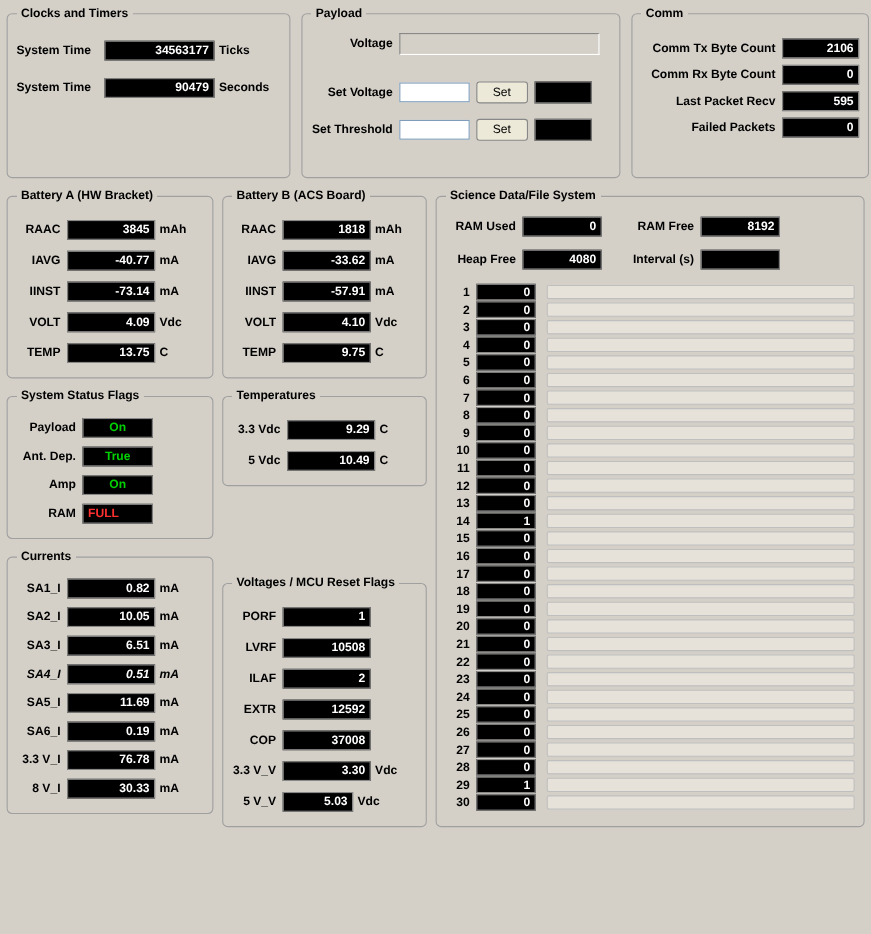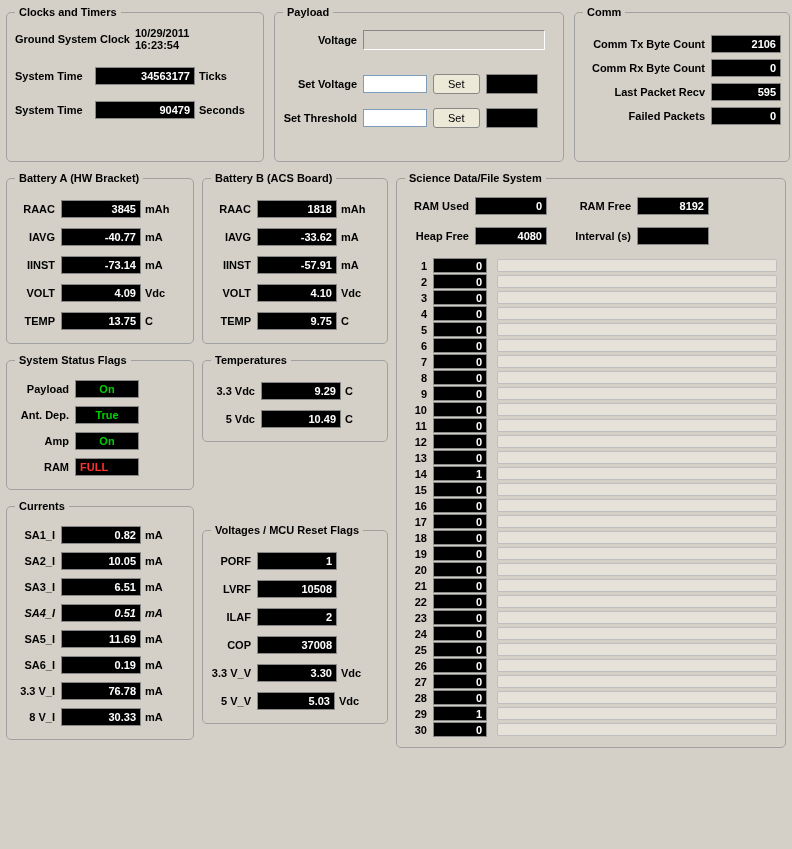--- a/index.html
+++ b/index.html
@@ -131,27 +131,20 @@
 </style>
 </head>
 <body>
 
 <div class="page">
 
   <div class="top">
 
     <fieldset style="height:156px;">
       <legend>Clocks and Timers</legend>
-      <div class="row">
-        <div class="lbl-left" style="width:120px;font-weight:bold;">Ground System Clock</div>
-        <div style="display:flex;flex-direction:column;font-weight:bold;">
-          <span>10/29/2011</span>
-          <span>16:23:54</span>
-        </div>
-      </div>
       <div style="height:10px;"></div>
       <div class="row">
         <div class="lbl-left" style="width:80px;font-weight:bold;">System Time</div>
         <span class="val" style="width:100px;">34563177</span>
         <span class="unit" style="font-weight:bold;">Ticks</span>
       </div>
       <div style="height:10px;"></div>
       <div class="row">
         <div class="lbl-left" style="width:80px;font-weight:bold;">System Time</div>
         <span class="val" style="width:100px;">90479</span>
@@ -371,32 +364,37 @@
               <div class="lbl" style="width: 46px; font-weight: bold;">LVRF</div>
               <span class="val" style="width: 80px;">10508</span>
               <span class="unit" style="font-weight: bold;"></span>
             </div>
             <div class="row" style="margin-top: 10px;">
               <div class="lbl" style="width: 46px; font-weight: bold;">ILAF</div>
               <span class="val" style="width: 80px;">2</span>
               <span class="unit" style="font-weight: bold;"></span>
             </div>
             <div class="row" style="margin-top: 10px;">
+              <div class="lbl" style="width: 46px; font-weight: bold;">EXTR</div>
+              <span class="val" style="width: 80px;">12592</span>
+              <span class="unit" style="font-weight: bold;"></span>
+            </div>
+            <div class="row" style="margin-top: 10px;">
               <div class="lbl" style="width: 46px; font-weight: bold;">COP</div>
               <span class="val" style="width: 80px;">37008</span>
               <span class="unit" style="font-weight: bold;"></span>
             </div>
             <div class="row" style="margin-top: 10px;">
               <div class="lbl" style="width: 46px; font-weight: bold;">3.3 V_V</div>
               <span class="val" style="width: 80px;">3.30</span>
               <span class="unit" style="font-weight: bold;">Vdc</span>
             </div>
             <div class="row" style="margin-top: 10px;">
               <div class="lbl" style="width: 46px; font-weight: bold;">5 V_V</div>
-              <span class="val" style="width: 78px; text-align: right;">5.03</span>
+              <span class="val" style="width: 64px; text-align: right;">5.03</span>
               <span class="unit" style="font-weight: bold;">Vdc</span>
             </div>
           </div>
       </fieldset>
     </div>
 
     <div>
       <fieldset style="height:100%;">
         <legend>Science Data/File System</legend>
 

